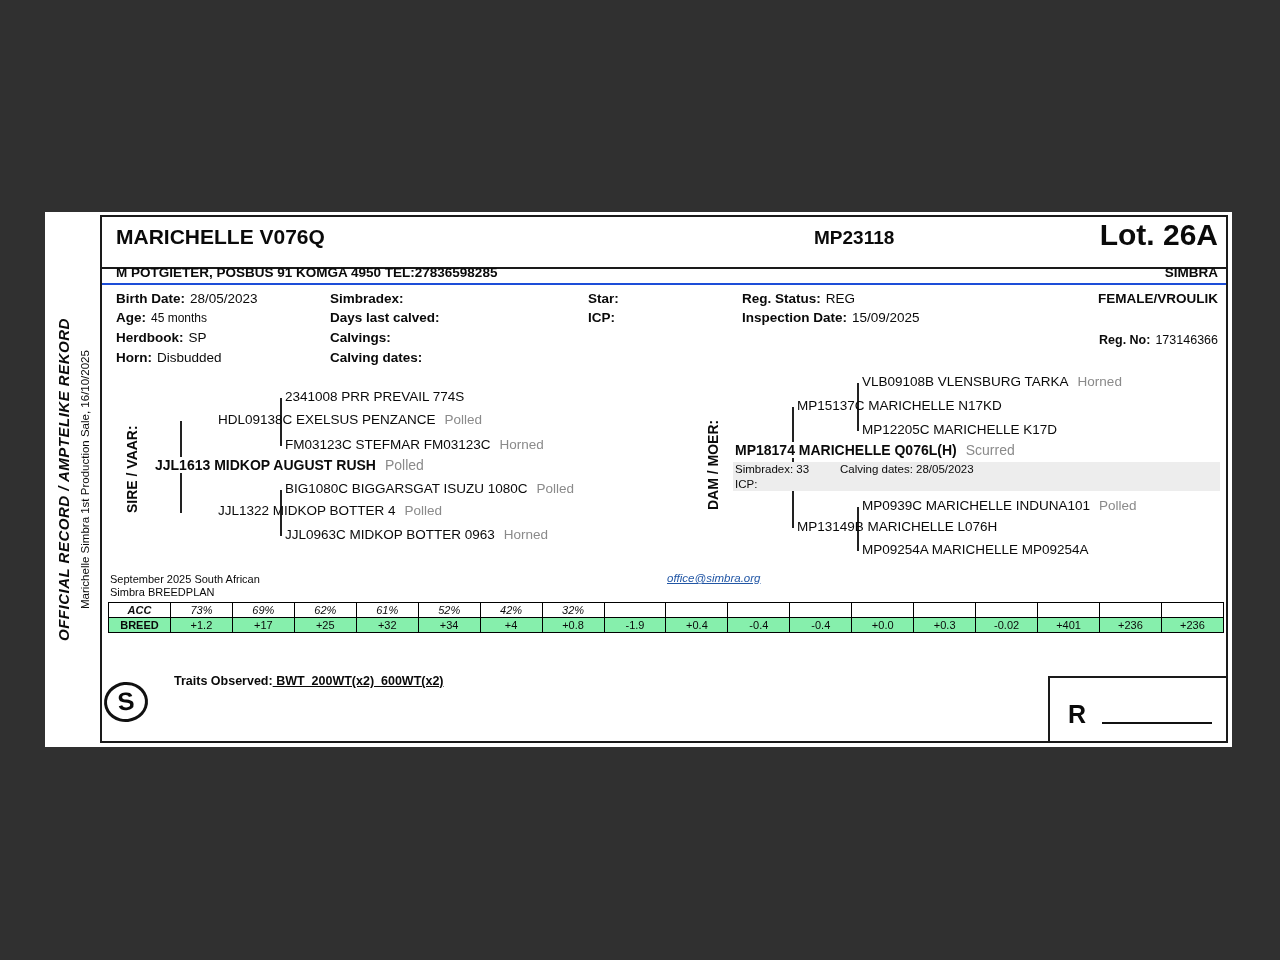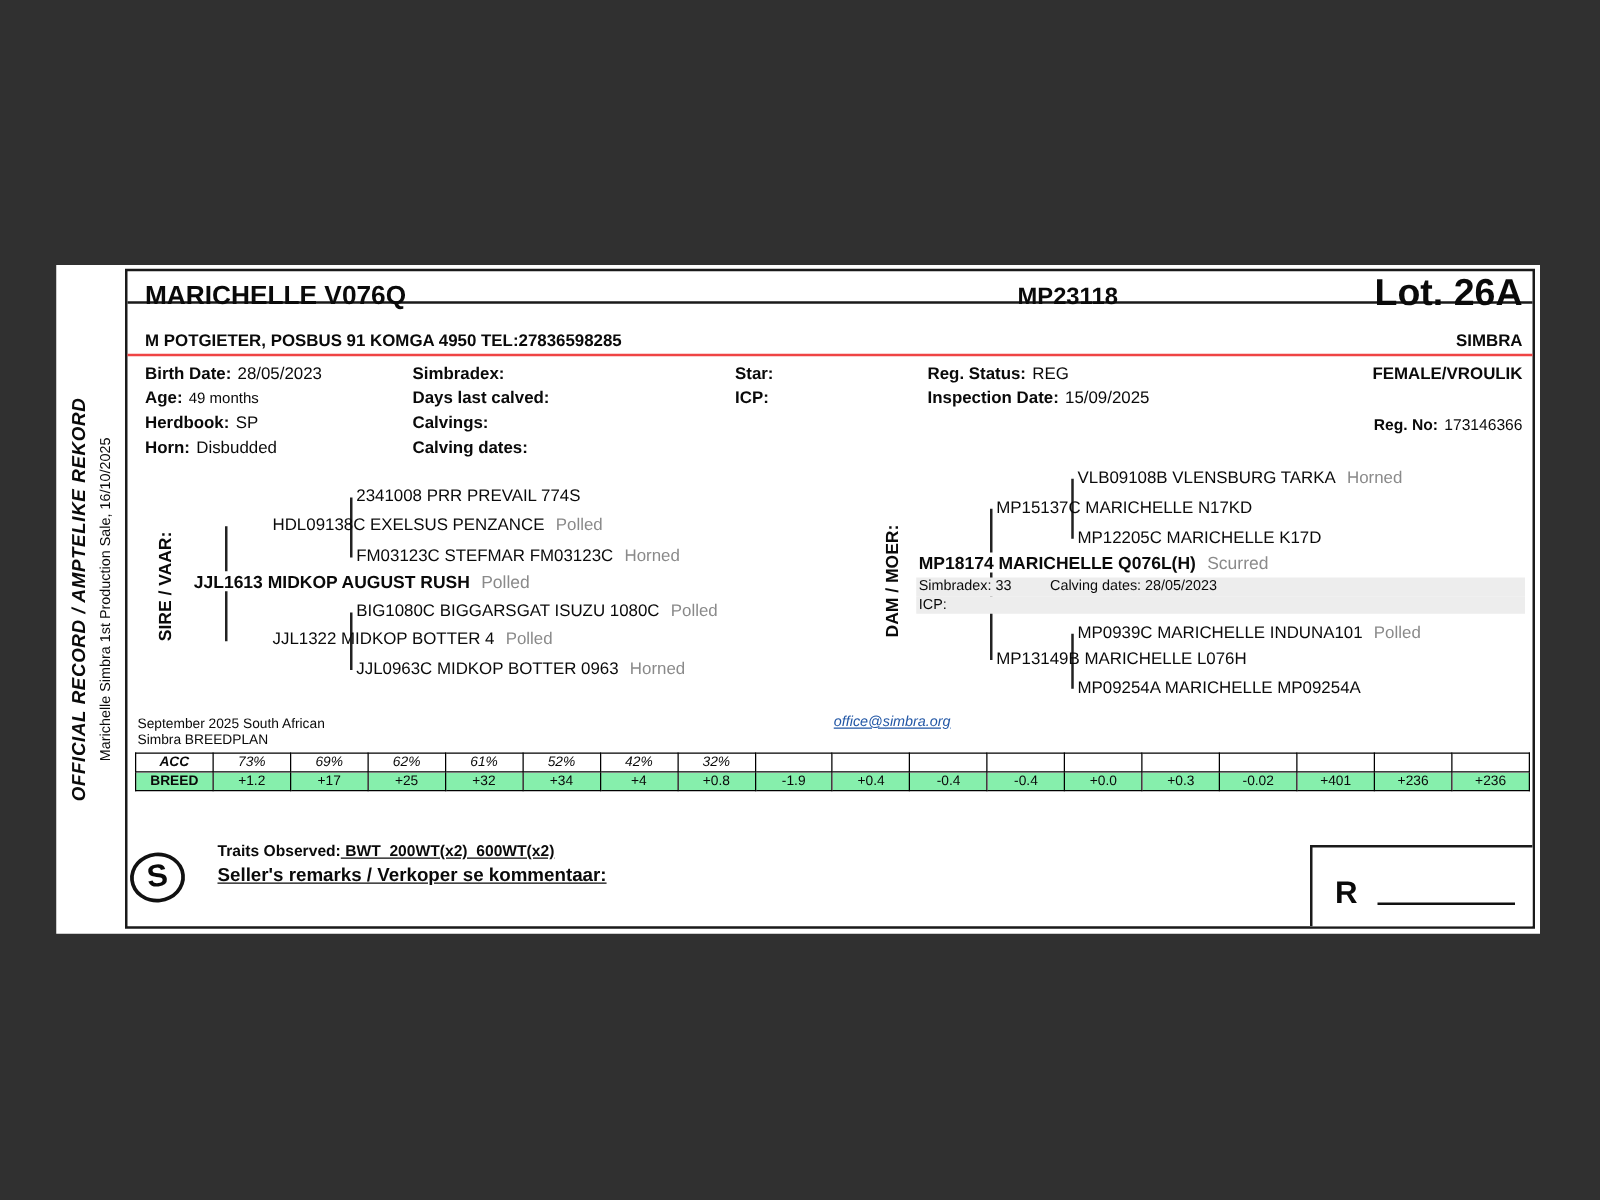--- a/index.html
+++ b/index.html
@@ -13,26 +13,26 @@
   .sheet { position:absolute; left:45px; top:212px; width:1187px; height:535px; background:#ffffff; }
 
   
   .vtext { position:absolute; top:0; height:100%; writing-mode:vertical-rl; transform:rotate(180deg); text-align:center; white-space:nowrap; }
   .vtext.official { left:10px; font-size:15px; font-weight:bold; font-style:italic; letter-spacing:0.5px; }
   .vtext.sale { left:34px; font-size:11.5px; }
 
   
   .doc { position:absolute; left:55px; top:3px; width:1128px; height:528px; border:2px solid #1a1a1a; background:#fff; }
 
-  .hdr { position:absolute; left:0; top:0; width:100%; height:26px; border-bottom:2px solid #1a1a1a; }
+  .hdr { position:absolute; left:0; top:0; width:100%; height:52px; border-bottom:2px solid #1a1a1a; }
   .animal { position:absolute; left:14px; top:8px; font-size:21px; font-weight:bold; }
   .regid  { position:absolute; left:712px; top:10px; font-size:19px; font-weight:bold; }
   .lot    { position:absolute; right:8px; top:1px; font-size:30px; font-weight:bold; }
 
-  .owner { position:absolute; left:0; top:45px; width:100%; height:23px; border-bottom:2px solid #ef4444; }
+  .owner { position:absolute; left:0; top:45px; width:100%; height:23px; border-bottom:2px solid #1d4ed8; }
   .owner .oname { position:absolute; left:14px; top:3px; font-size:13.5px; font-weight:bold; }
   .owner .obreed { position:absolute; right:8px; top:3px; font-size:13.5px; font-weight:bold; }
 
   .fld { position:absolute; font-size:13.5px; white-space:nowrap; }
   .fld b { margin-right:5px; }
   .fld .sm { font-size:12px; }
   .fld.regno, .fld.regno b { font-size:12.5px; }
   .fld.sex { font-weight:bold; }
 
   
@@ -87,21 +87,21 @@
       <span class="oname">M POTGIETER, POSBUS 91 KOMGA 4950 TEL:27836598285</span>
       <span class="obreed">SIMBRA</span>
     </div>
 
     <div class="fld" style="left:14px;top:74px"><b>Birth Date:</b><span>28/05/2023</span></div>
     <div class="fld" style="left:228px;top:74px"><b>Simbradex:</b></div>
     <div class="fld" style="left:486px;top:74px"><b>Star:</b></div>
     <div class="fld" style="left:640px;top:74px"><b>Reg. Status:</b><span>REG</span></div>
     <div class="fld sex" style="right:8px;top:74px">FEMALE/VROULIK</div>
 
-    <div class="fld" style="left:14px;top:93px"><b>Age:</b><span class="sm">49 months</span></div>
+    <div class="fld" style="left:14px;top:93px"><b>Age:</b><span class="sm">45 months</span></div>
     <div class="fld" style="left:228px;top:93px"><b>Days last calved:</b></div>
     <div class="fld" style="left:486px;top:93px"><b>ICP:</b></div>
     <div class="fld" style="left:640px;top:93px"><b>Inspection Date:</b><span>15/09/2025</span></div>
 
     <div class="fld" style="left:14px;top:113px"><b>Herdbook:</b><span>SP</span></div>
     <div class="fld" style="left:228px;top:113px"><b>Calvings:</b></div>
     <div class="fld regno" style="right:8px;top:116px"><b>Reg. No:</b><span>173146366</span></div>
 
     <div class="fld" style="left:14px;top:133px"><b>Horn:</b><span>Disbudded</span></div>
     <div class="fld" style="left:228px;top:133px"><b>Calving dates:</b></div>
@@ -189,21 +189,20 @@
             <td>+236</td>
             <td>+236</td>
       </tr>
     </tbody>
       </table>
 
     <div class="slogo">
         <span>S</span>
       </div>
     <div class="traits"><span>Traits Observed:</span><span class="tval"> BWT  200WT(x2)  600WT(x2)</span></div>
-    <div class="remarks-label">Seller's remarks / Verkoper se kommentaar:</div>
 
     <div class="rbox">
       <span class="rletter">R</span>
       <div class="rline"></div>
     </div>
 
   </div>
 </div>
 
 </body></html>

